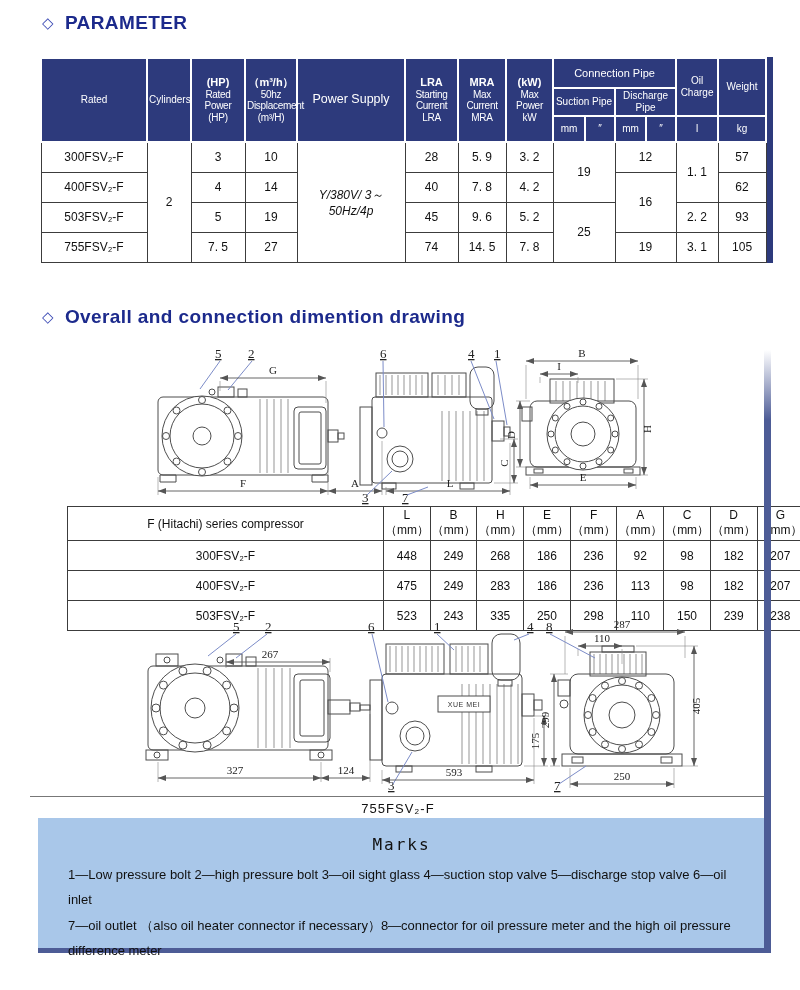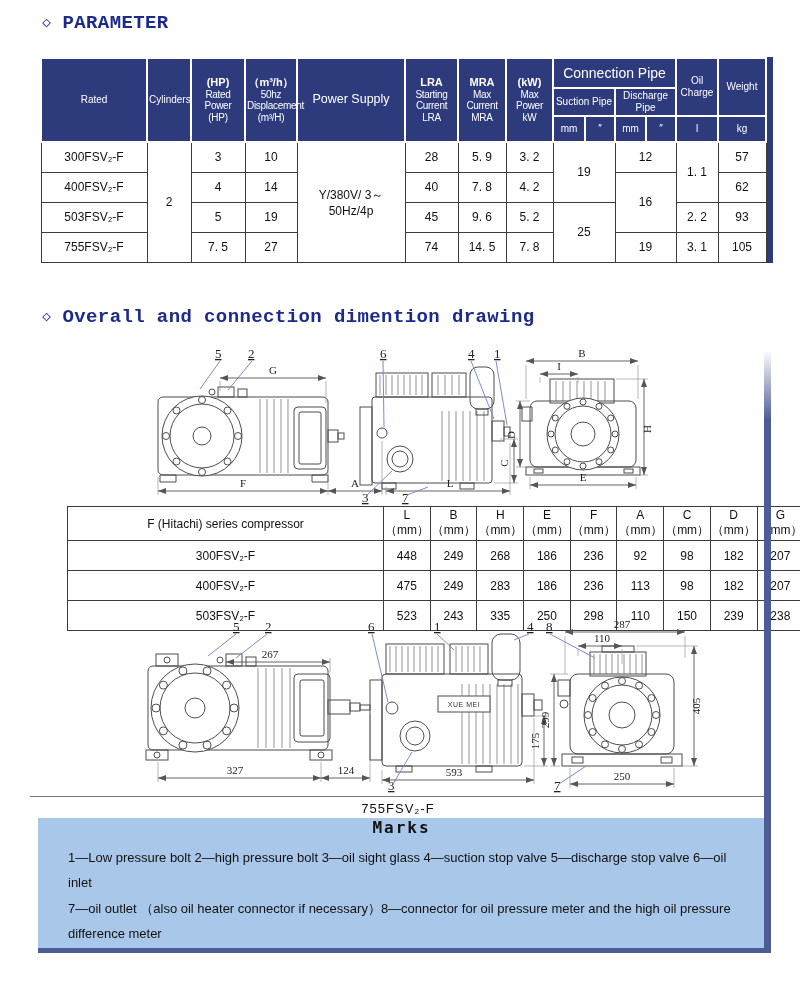--- a/index.html
+++ b/index.html
@@ -1,34 +1,34 @@
 <!DOCTYPE html>
 <html><head>
 <meta charset="utf-8">
 <style>
   html,body { margin:0; padding:0; background:#fff; }
   .page { position:relative; width:800px; height:990px; background:#ffffff; overflow:hidden;
           font-family:"Liberation Sans", sans-serif; }
 
   
-  .hd { position:absolute; font-weight:bold; font-size:19px; color:#1c2a8c; letter-spacing:0.4px;font-family:Liberation Mono, monospace; }
+  .hd { position:absolute; font-weight:bold; font-size:19px; color:#1c2a8c; letter-spacing:0.4px; }
   .hd .dia { color:#3a49b4; font-weight:normal; font-size:15px; margin-right:11px; position:relative; top:-1px; }
 
   
   .param-wrap { position:absolute; left:40px; top:57px; border-right:6px solid #2d3a7c; }
   table.param { border-collapse:collapse; table-layout:fixed; width:722px; }
   table.param th { background:#2d3a7c; color:#fff; border:2px solid #ffffff; font-weight:normal;
                    font-size:10px; line-height:1.18; text-align:center; vertical-align:middle; padding:1px; }
   table.param td { border:1px solid #3c3c3c; text-align:center; vertical-align:middle;
                    font-size:12px; color:#111; height:29px; padding:0; background:#fff; }
   .b { font-weight:bold; font-size:11px; }
   .ml { white-space:pre-line; display:block; letter-spacing:-0.3px; }
   .pl { white-space:pre-line; }
   .model-h { font-size:17px; font-weight:normal; }
-  .ps-cell { font-size:12.5px; text-align:center; }
+  .ps-cell { font-size:12.5px; text-align:center;font-style:italic; }
   tr.hr1 { height:30px; } tr.hr2 { height:26px; } tr.hr3 { height:26px; }
 
   
   .dim-wrap { position:absolute; left:30px; top:506px;margin-left:37px; }
   table.dim { border-collapse:collapse; table-layout:fixed; width:736px; }
   table.dim th, table.dim td { border:1px solid #3c3c3c; text-align:center; vertical-align:middle;
                    font-size:12px; color:#111; font-weight:normal; background:#fff; }
   table.dim th { height:28px; } table.dim td { height:27px; }
 
   
@@ -43,22 +43,22 @@
   .nt { font:13px "Liberation Serif", serif; fill:#222; text-decoration:underline; }
   .bt { font:7px "Liberation Sans", sans-serif; fill:#333; letter-spacing:0.5px; }
 
   
   .cap { position:absolute; left:30px; top:796px; width:736px; text-align:center; font-size:13px;
          letter-spacing:1px; color:#111; border-top:1px solid #777; padding-top:4px; }
 
   
   .marks { position:absolute; left:38px; top:818px; width:727px; height:130px; background:#a9c7e9;
            border-bottom:5px solid #4d5c96; }
-  .marks-title { text-align:center; font-family:"DejaVu Sans Mono", monospace;
-                 font-weight:bold; font-size:16px; letter-spacing:2px; color:#111; }
+  .marks-title { text-align:center; margin-top:17px; font-family:"DejaVu Sans Mono", monospace;
+                 font-weight:normal; font-size:16px; letter-spacing:2px; color:#111; }
   .marks p { margin:0; padding:0 14px 0 30px; font-size:13px; color:#111; line-height:1.95; }
   .marks p.first { margin-top:8px; }
 
   
   .rbar { position:absolute; left:764px; top:350px; width:7px; height:603px;
           background:linear-gradient(180deg, rgba(77,92,150,0) 0px, #4d5c96 70px, #4d5c96 100%); }
 </style>
 </head>
 <body>
 
@@ -99,21 +99,21 @@
         <th rowspan="3" style="font-size:12.5px;">Power Supply</th>
         <th rowspan="3"><span class="b">LRA</span><span class="ml">Starting
 Current
 LRA</span></th>
         <th rowspan="3"><span class="b">MRA</span><span class="ml">Max
 Current
 MRA</span></th>
         <th rowspan="3"><span class="b">(kW)</span><span class="ml">Max
 Power
 kW</span></th>
-        <th colspan="4" style="font-size:14px;">Connection Pipe</th>
+        <th colspan="4" style="font-size:11px;">Connection Pipe</th>
         <th rowspan="2" class="b pl">Oil
 Charge</th>
         <th rowspan="2" class="b">Weight</th>
       </tr>
       <tr class="hr2">
         <th colspan="2">Suction Pipe</th>
         <th colspan="2">Discharge Pipe</th>
       </tr>
       <tr class="hr3">
         <th class="b">mm</th>

